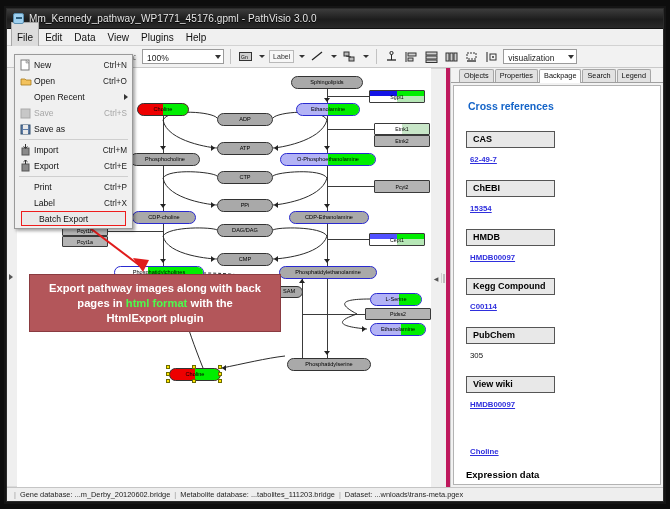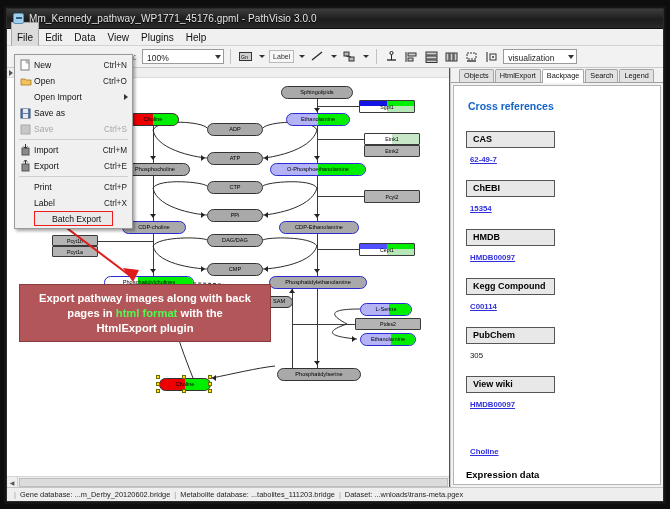--- a/index.html
+++ b/index.html
@@ -73,22 +73,22 @@
   .tb-drop i{
     border-left:3px solid transparent;border-right:3px solid transparent;border-top:3.5px solid #333;
     display:block;
   }
   .tb-text{font-size:7px;color:#333;border:1px solid #b9b9b9;background:#f7f7f7;
     padding:1px 3px;line-height:9px;}
   
   #content{flex:1 1 auto;display:flex;min-height:0;background:#f6f6f6;}
   
   #canvas-wrap{
-    flex:1 1 auto;position:relative;background:#fff;border-right:1px solid #be185d;
-    overflow:hidden;display:flex;flex-direction:column;min-width:0;
+    flex:1 1 auto;position:relative;background:#fff;border-right:4px solid #be185d;
+    overflow:hidden;display:flex;flex-direction:row;min-width:0;
   }
   #canvas-strip{flex:0 0 10px;background:#efefef;border-bottom:1px solid #dcdcdc;
     display:flex;align-items:center;}
   #canvas-strip .tri{
     margin-left:2px;border-top:3px solid transparent;border-bottom:3px solid transparent;
     border-left:4px solid #555;
   }
   #pathway{position:relative;flex:1 1 auto;background:#ffffff;overflow:hidden;}
   #hscroll{
     flex:0 0 11px;background:#efefef;border-top:1px solid #d5d5d5;display:flex;align-items:center;
@@ -197,21 +197,21 @@
   .fm-ico{width:17px;height:14px;display:flex;align-items:center;justify-content:center;flex:0 0 17px;}
   .fm-label{flex:1 1 auto;}
   .fm-accel{font-size:8.2px;color:#222;padding-right:5px;}
   .fm-row.disabled .fm-label,.fm-row.disabled .fm-accel{color:#a6a6a6;}
   .fm-sep{height:1px;background:#cfcfcf;margin:2px 4px;}
   .fm-sub{
     position:absolute;right:4px;top:50%;margin-top:-3px;
     border-top:3px solid transparent;border-bottom:3px solid transparent;border-left:4px solid #333;
   }
   #batch-export-row{
-    border:1.6px solid #ee1c1c;margin:0 19px;height:15px;background:#e9e9e9;
+    border:1.6px solid #ee1c1c;margin:0 6px;height:15px;background:#e9e9e9;
     display:flex;align-items:center;
   }
   #batch-export-row .fm-label{padding-left:17px;}
 </style>
 </head>
 <body>
 
 <div id="app-window">
 
   <div id="title-bar">
@@ -528,21 +528,21 @@
 
       <div id="hscroll">
         <div class="sb-left">◀</div>
         <div class="sb-thumb"></div>
       </div>
     </div>
 
     <div id="side-panel">
       <div id="tabs">
         <div class="tab">Objects</div>
-        <div class="tab">HtmlExport</div>
+        <div class="tab">Properties</div>
         <div class="tab active">Backpage</div>
         <div class="tab">Search</div>
         <div class="tab">Legend</div>
       </div>
 
       <div id="backpage">
         <div id="cross-ref-title">Cross references</div>
 
         <div class="xref-block">
           <div class="xref-head">CAS</div><br>
@@ -605,43 +605,43 @@
       <span class="fm-ico">
         <svg width="12" height="11">
             <path d="M1 9 V3 h4 l1 1 h5 v5 z" fill="#f3c25d" stroke="#a87b1d" stroke-width=".8"></path>
           </svg>
       </span>
       <span class="fm-label">Open</span>
       <span class="fm-accel">Ctrl+O</span>
     </div>
     <div class="fm-row">
       <span class="fm-ico"></span>
-      <span class="fm-label">Open Import</span>
+      <span class="fm-label">Open Recent</span>
       <i class="fm-sub"></i>
+    </div>
+    <div class="fm-row disabled">
+      <span class="fm-ico">
+        <svg width="11" height="11">
+            <rect x="1" y="1" width="9" height="9" fill="#c7c7c7" stroke="#a9a9a9"></rect>
+          </svg>
+      </span>
+      <span class="fm-label">Save</span>
+      <span class="fm-accel">Ctrl+S</span>
     </div>
     <div class="fm-row">
       <span class="fm-ico">
         <svg width="11" height="11">
             <rect x="1" y="1" width="9" height="9" fill="#5f7da8" stroke="#33506f"></rect>
             <rect x="3" y="1" width="5" height="4" fill="#e9e9e9"></rect>
             <rect x="3" y="6" width="5" height="4" fill="#e9e9e9"></rect>
           </svg>
       </span>
       <span class="fm-label">Save as</span>
       <span class="fm-accel"></span>
     </div>
-    <div class="fm-row disabled">
-      <span class="fm-ico">
-        <svg width="11" height="11">
-            <rect x="1" y="1" width="9" height="9" fill="#c7c7c7" stroke="#a9a9a9"></rect>
-          </svg>
-      </span>
-      <span class="fm-label">Save</span>
-      <span class="fm-accel">Ctrl+S</span>
-    </div>
     <div class="fm-sep"></div>
     <div class="fm-row">
       <span class="fm-ico">
         <svg width="11" height="12">
             <rect x="2" y="4" width="7" height="7" fill="#8a8a8a" stroke="#555"></rect>
             <path d="M5.5 0 v4 M3.5 2.5 l2 1.8 l2 -1.8" fill="none" stroke="#333" stroke-width="1"></path>
           </svg>
       </span>
       <span class="fm-label">Import</span>
       <span class="fm-accel">Ctrl+M</span>

